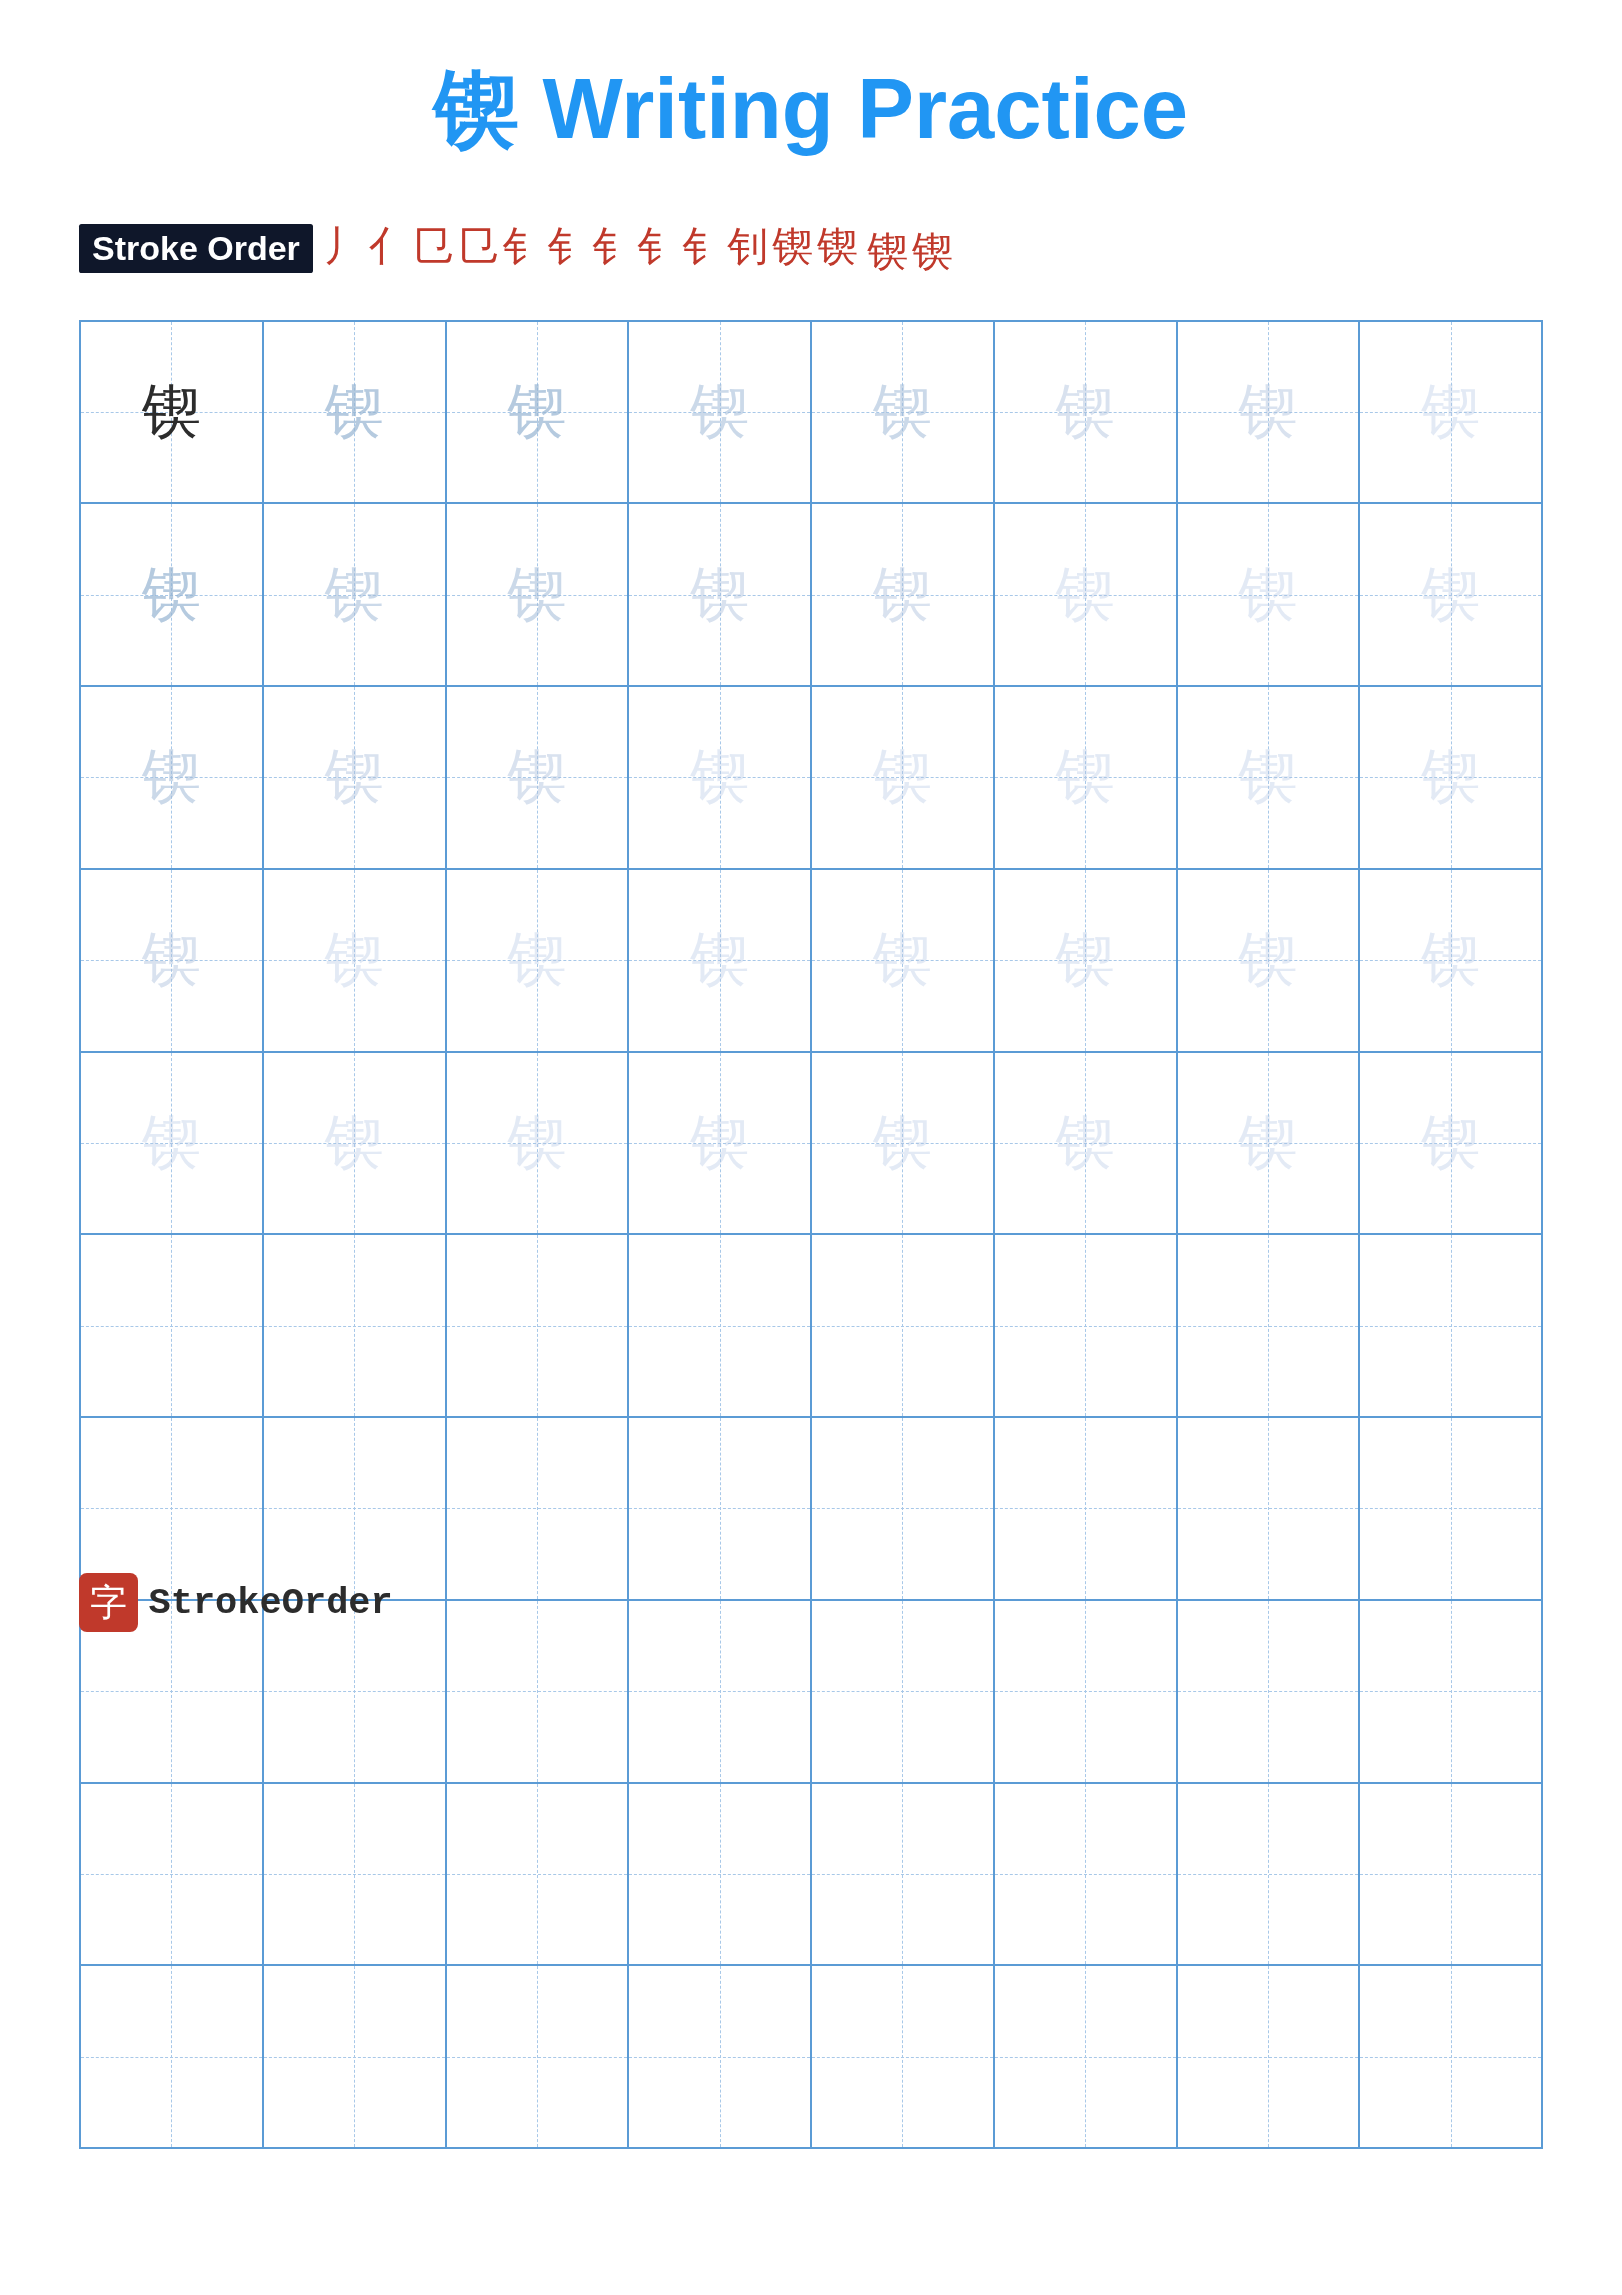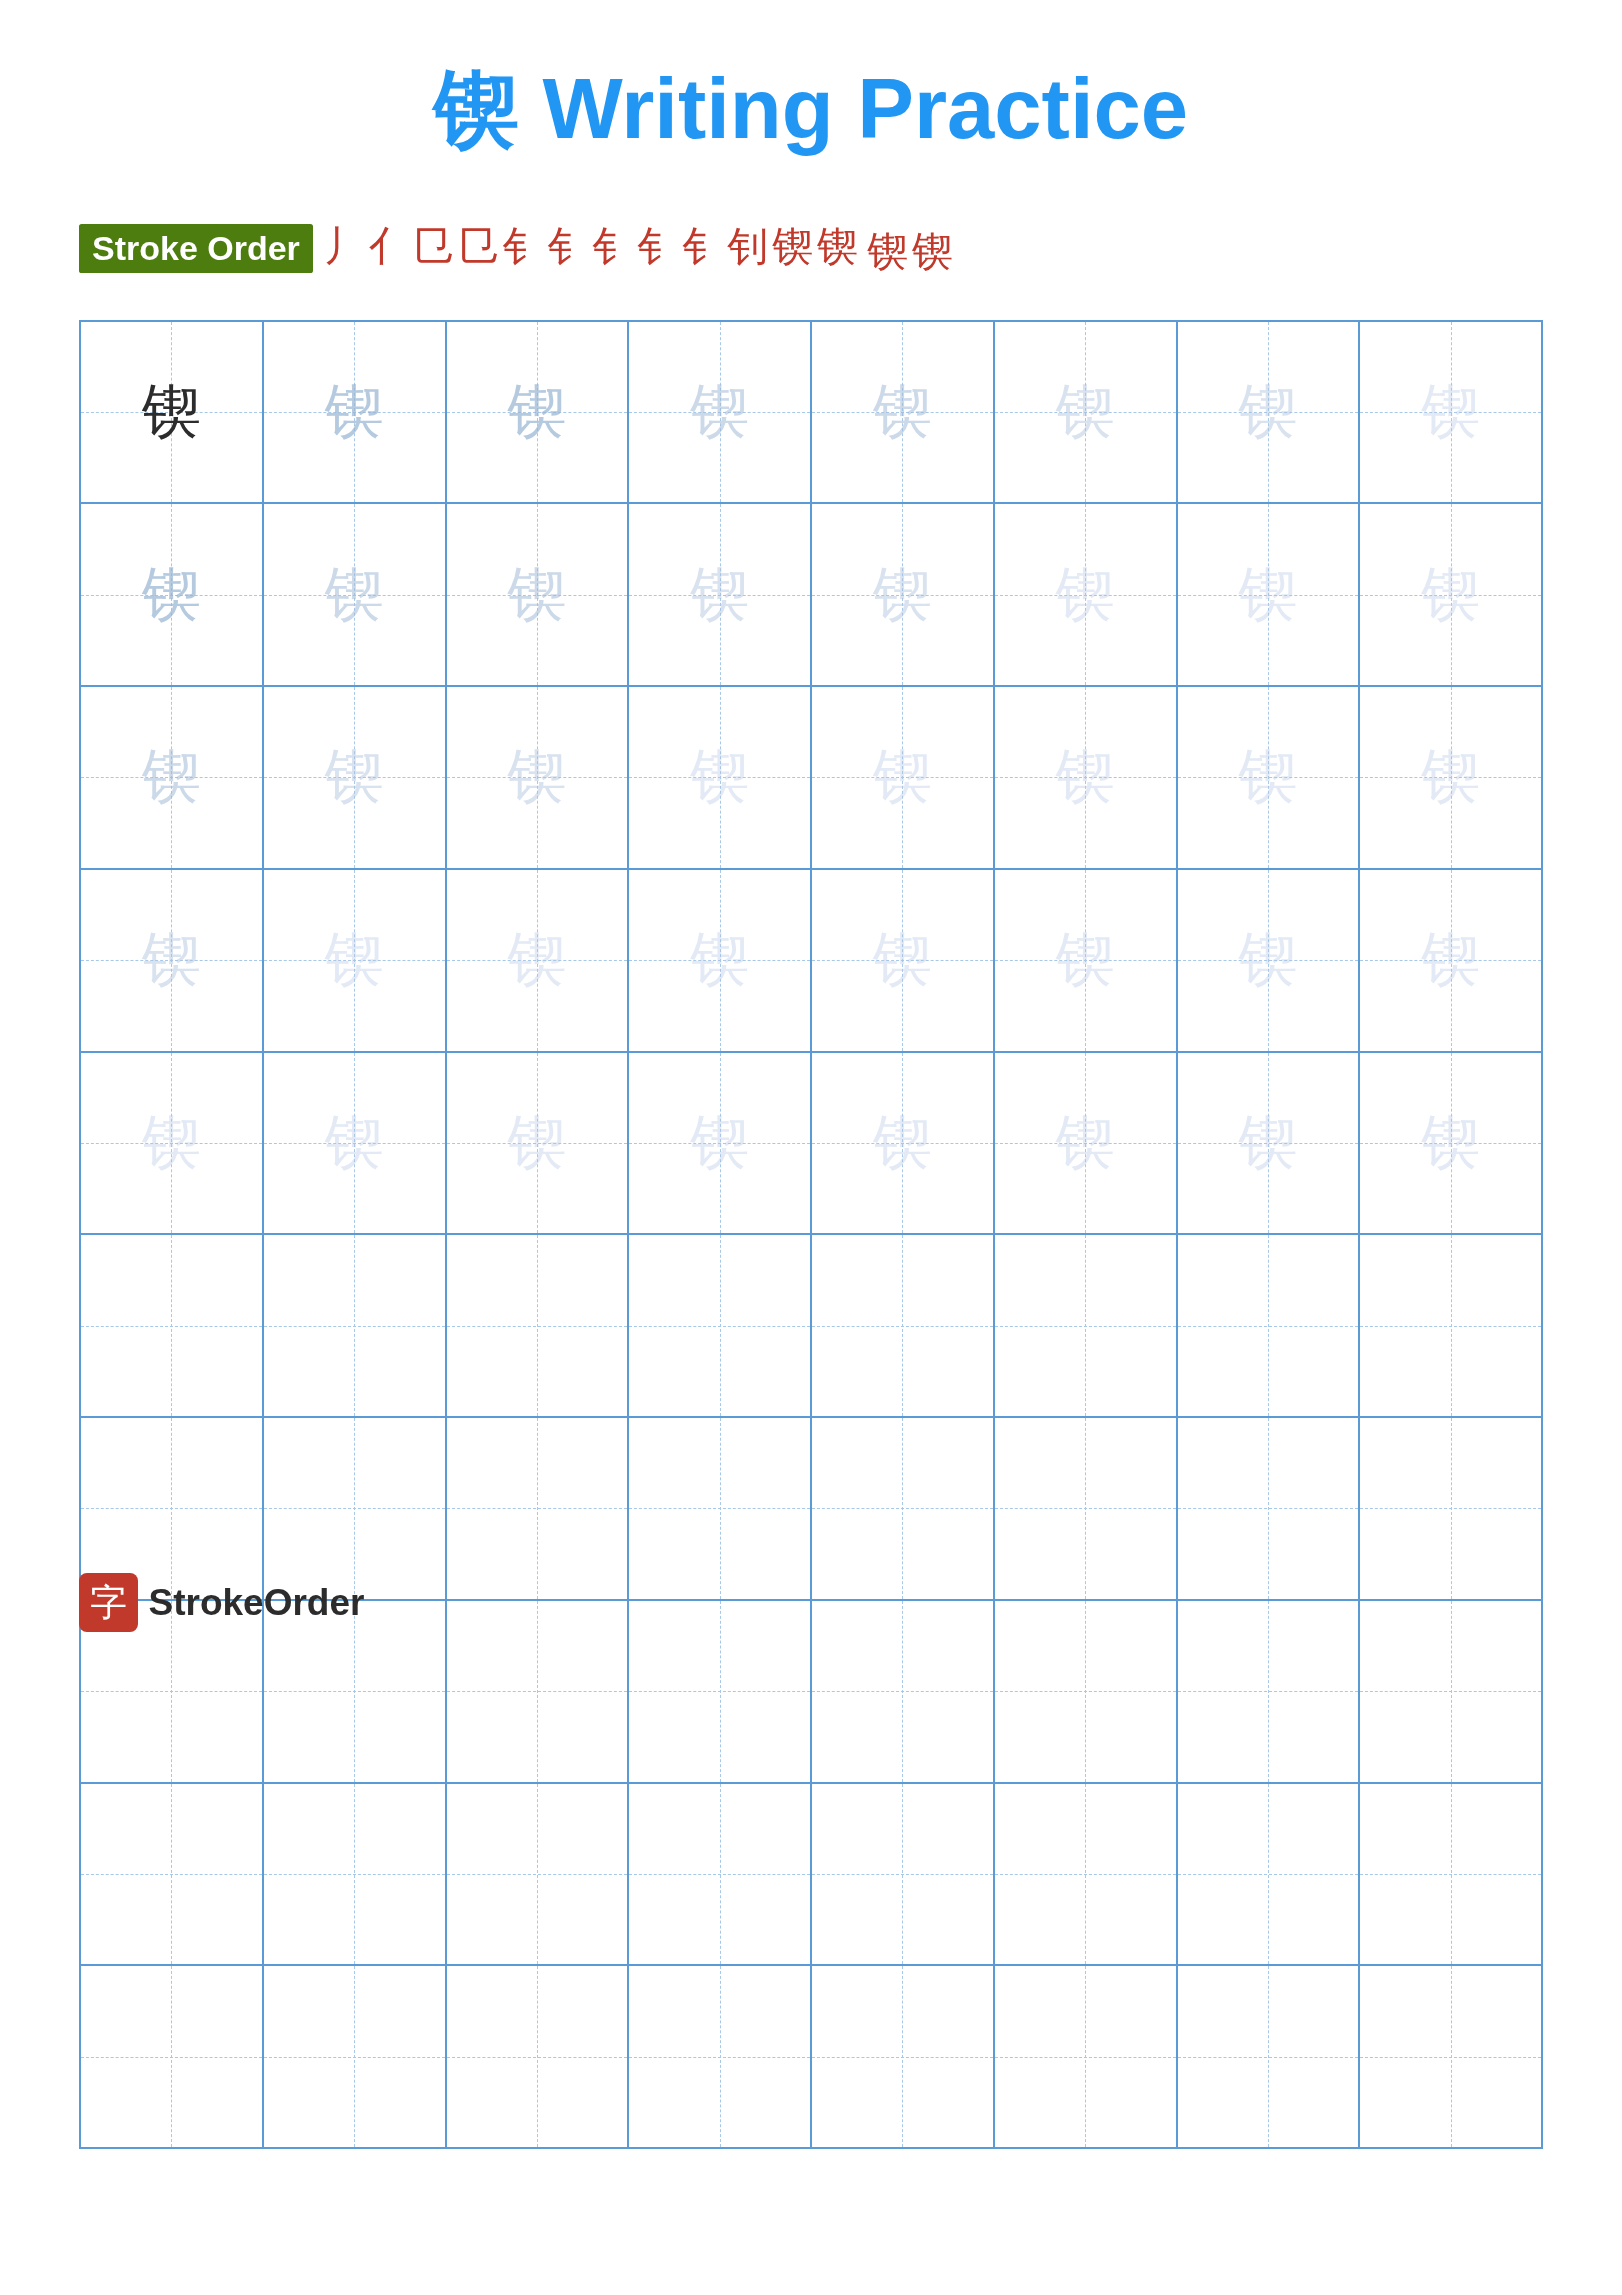--- a/index.html
+++ b/index.html
@@ -33,21 +33,21 @@
     
     .stroke-order-section {
       display: flex;
       flex-wrap: wrap;
       align-items: center;
       margin-bottom: 39px;
       gap: 6.5px;
     }
 
     .stroke-order-label {
-      background: #4d7c0f;
+      background: #0f172a;
       color: #fff;
       font-size: 34px;
       font-weight: bold;
       padding: 5.2px 13px;
       border-radius: 2.6px;
       font-family: Arial, sans-serif;
       margin-right: 6.5px;
     }
 
     .stroke-char {
@@ -163,21 +163,21 @@
       justify-content: center;
       color: white;
       font-size: 37px;
       font-family: serif;
     }
 
     .footer-logo-text {
       font-size: 37px;
       font-weight: bold;
       color: #2c2c2c;
-      font-family: Liberation Sans, sans-serif;
+      font-family: Liberation Mono, monospace;
     }
 
     .stroke-order-row {
       display: flex;
       align-items: baseline;
       flex-wrap: wrap;
       gap: 3.9px;
       margin-bottom: 6.5px;
     }
 

